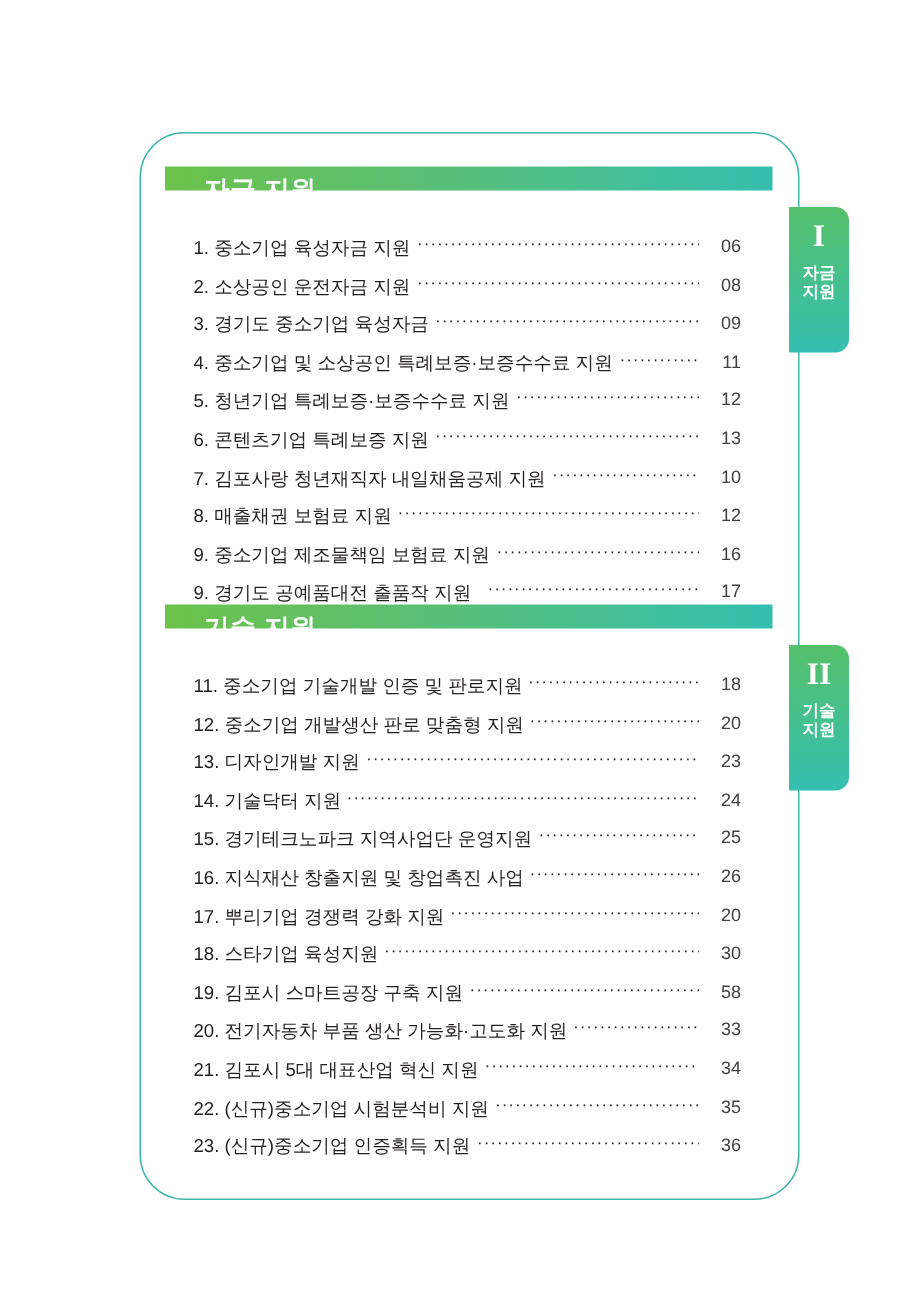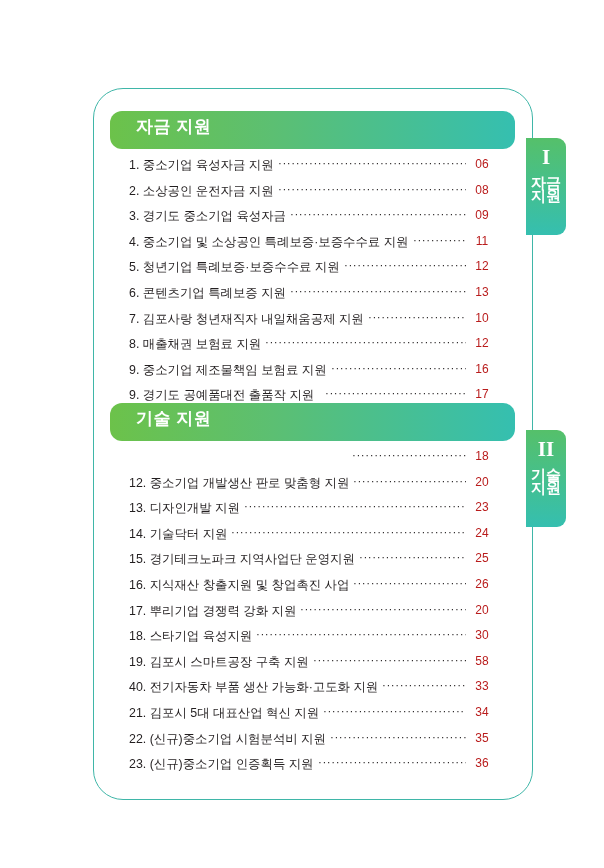--- a/index.html
+++ b/index.html
@@ -43,22 +43,22 @@
     width: 440px;
   }
   .section.funding { top: 23px; }
   .section.tech    { top: 315px; }
 
   
   .sec-head {
     position: absolute;
     left: 17px;
     width: 405px;
-    height: 38px;
-    border-radius: 12px;
+    height: 16px;
+    border-radius: 0;
     background: linear-gradient(to right, #6cc24a 0%, #5cbf72 40%, #35bfb0 100%);
     box-sizing: border-box;
   }
   .sec-head .sec-title {
     position: absolute;
     left: 26px;
     top: 4px;
     font-size: 17px;
     font-weight: bold;
     color: #ffffff;
@@ -97,22 +97,22 @@
     letter-spacing: 0.6px;
     font-size: 11.5px;
     overflow: hidden;
     white-space: nowrap;
   }
   .toc-row .t-page {
     position: absolute;
     right: 21px;
     top: 4px;
     width: 24px;
-    text-align: center;
-    color: #b91c1c;
+    text-align: right;
+    color: #404040;
     font-size: 12px;
   }
 
   
   .side-tab {
     position: absolute;
     width: 40px;
     border-radius: 0 9px 9px 0;
     background: linear-gradient(to bottom, #55c06a 0%, #35bfb0 100%);
     color: #ffffff;
@@ -128,21 +128,21 @@
     top: 9px;
     font-family: "Liberation Serif", serif;
     font-size: 21px;
     font-weight: bold;
     line-height: 1;
   }
   .side-tab .vtext {
     position: absolute;
     left: 0; right: 0;
     top: 38px;
-    font-size: 15px;
+    font-size: 11px;
     font-weight: bold;
     line-height: 13px;
   }
   .side-tab .vtext span {
     display: block;
   }
 </style>
 </head>
 <body>
 
@@ -208,20 +208,21 @@
           </li>
         </ul>
     </div>
 
     <div class="section tech">
       <div class="sec-head">
         <div class="sec-title">기술 지원</div>
       </div>
       <ul class="toc-list" id="list-tech">
           <li class="toc-row">
+            <span class="t-label">11. 중소기업 기술개발 인증 및 판로지원</span>
             <span class="t-dots" style="left: 242px; width: 114px;">····························································</span>
             <span class="t-page">18</span>
           </li>
           <li class="toc-row">
             <span class="t-label">12. 중소기업 개발생산 판로 맞춤형 지원</span>
             <span class="t-dots" style="left: 243px; width: 113px;">····························································</span>
             <span class="t-page">20</span>
           </li>
           <li class="toc-row">
             <span class="t-label">13. 디자인개발 지원</span>
@@ -252,21 +253,21 @@
             <span class="t-label">18. 스타기업 육성지원</span>
             <span class="t-dots" style="left: 146px; width: 210px;">····························································</span>
             <span class="t-page">30</span>
           </li>
           <li class="toc-row">
             <span class="t-label">19. 김포시 스마트공장 구축 지원</span>
             <span class="t-dots" style="left: 203px; width: 153px;">····························································</span>
             <span class="t-page">58</span>
           </li>
           <li class="toc-row">
-            <span class="t-label">40. 전기자동차 부품 생산 가능화·고도화 지원</span>
+            <span class="t-label">20. 전기자동차 부품 생산 가능화·고도화 지원</span>
             <span class="t-dots" style="left: 272px; width: 84px;">····························································</span>
             <span class="t-page">33</span>
           </li>
           <li class="toc-row">
             <span class="t-label">21. 김포시 5대 대표산업 혁신 지원</span>
             <span class="t-dots" style="left: 213px; width: 143px;">····························································</span>
             <span class="t-page">34</span>
           </li>
           <li class="toc-row">
             <span class="t-label">22. (신규)중소기업 시험분석비 지원</span>

